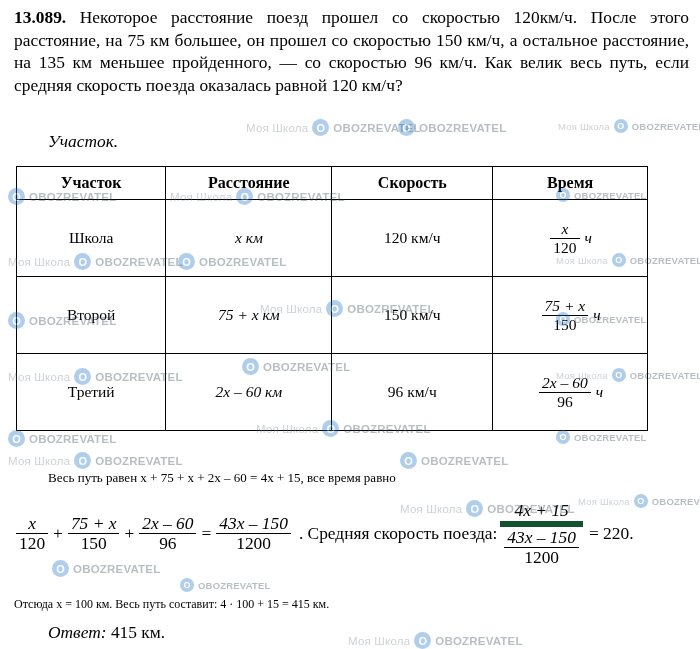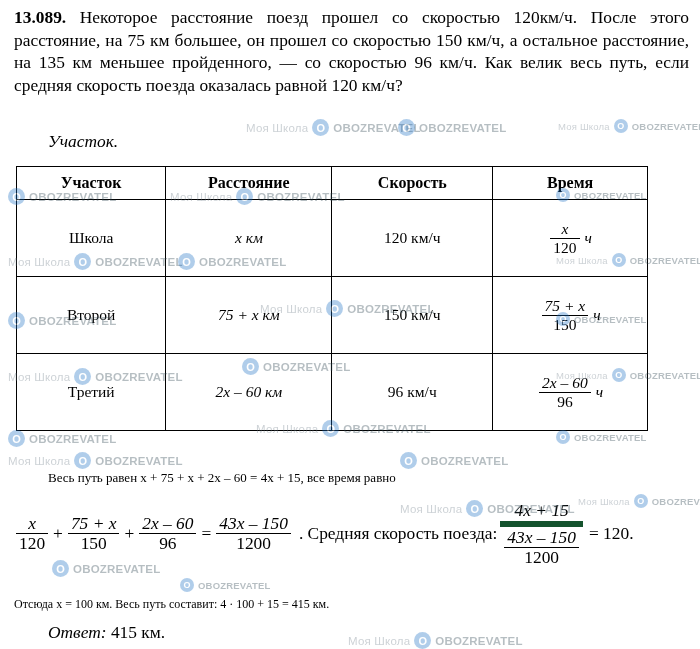--- a/index.html
+++ b/index.html
@@ -281,21 +281,21 @@
     <span class="avg-label">. Средняя скорость поезда:</span>
     <span class="nested-frac">
       <span class="num ital">4x + 15</span>
       <span class="den">
         <span class="inner-frac">
           <span class="inum ital">43x – 150</span>
           <span class="iden">1200</span>
         </span>
       </span>
     </span>
-    <span class="op">= 120.</span>
+    <span class="op">= 220.</span>
   </div>
 
   <div class="otsyuda">Отсюда x = 100 км. Весь путь составит: 4 · 100 + 15 = 415 км.</div>
 
   <div class="answer">
     <span class="ans-label">Ответ:</span>
     <span>415 км.</span>
   </div>
 
   <div id="watermark-layer">

